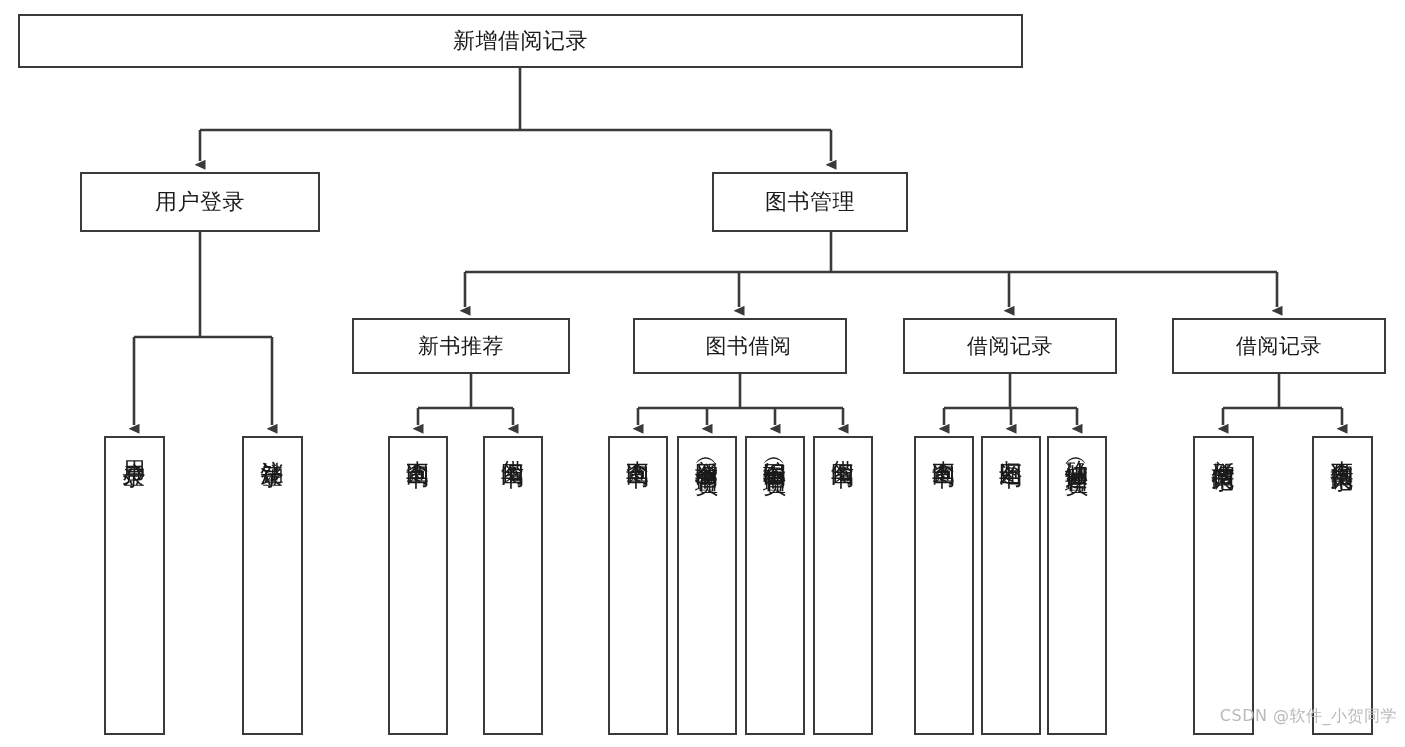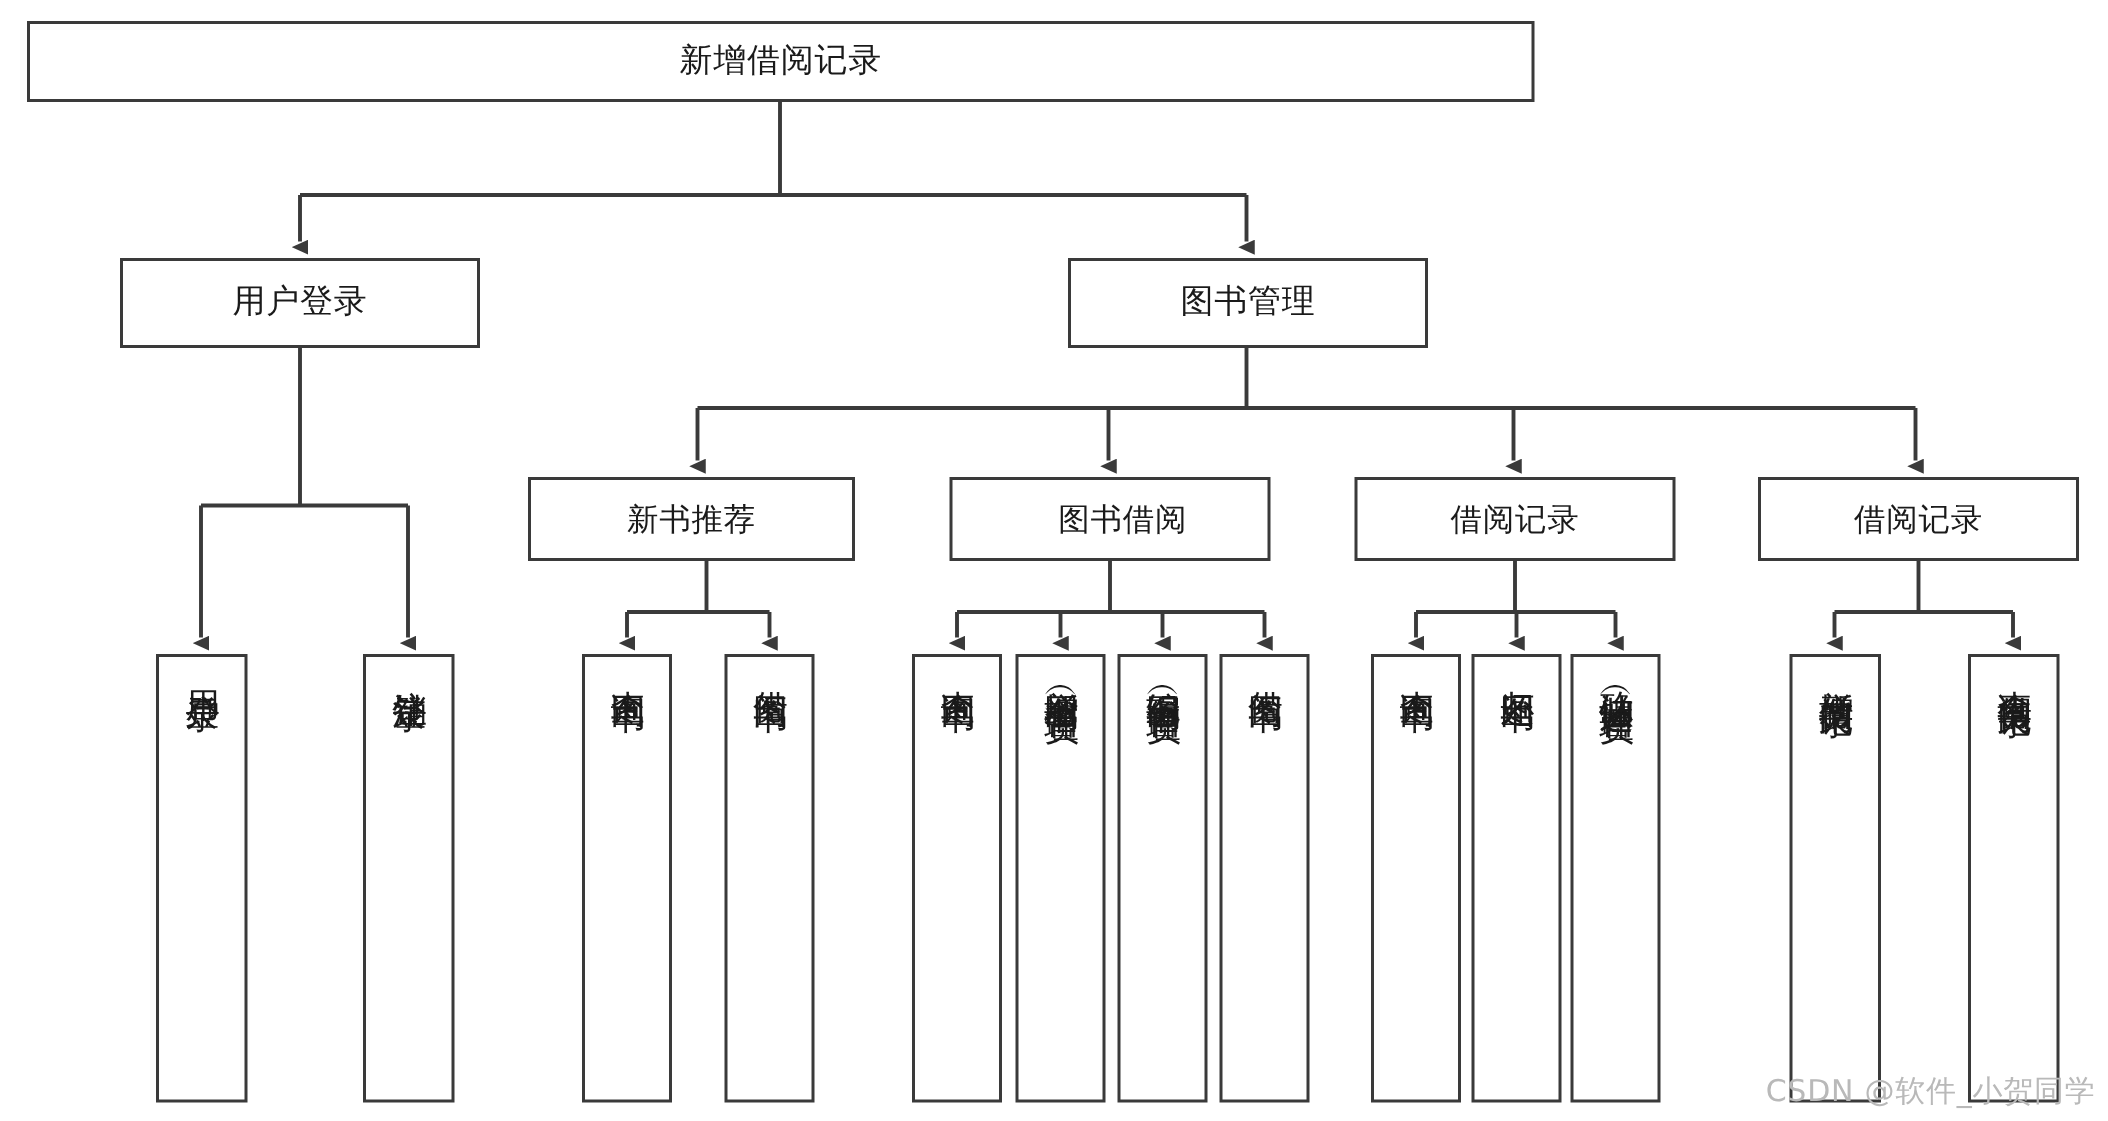--- a/index.html
+++ b/index.html
@@ -58,22 +58,22 @@
     white-space: normal;
     max-height: 292px;
   }
   .node.root .label { font-size: 22px; }
   .node.level1 .label { font-size: 22px; }
   .node.level2 .label { font-size: 21px; }
 
   #watermark {
     position: absolute;
     right: 8px;
-    bottom: 6px;
-    font-size: 20px;
+    bottom: 20px;
+    font-size: 16px;
     color: #b9b9b9;
     letter-spacing: 0.5px;
     z-index: 5;
     white-space: nowrap;
     margin-top: 20px;
   }
 </style>
 </head>
 <body>
 
@@ -129,21 +129,21 @@
     </g>
   </svg>
 
   <div class="node root" style="left: 18px; top: 14px; width: 1005px; height: 54px; border-color: rgb(58, 58, 58); background: rgb(255, 255, 255);">
     <span class="label" style="color: rgb(26, 26, 26);">新增借阅记录</span>
   </div>
 
   <div class="node level1" style="left: 80px; top: 172px; width: 240px; height: 60px; border-color: rgb(58, 58, 58); background: rgb(255, 255, 255);">
     <span class="label" style="color: rgb(26, 26, 26);">用户登录</span>
   </div>
-  <div class="node level1" style="left: 712px; top: 172px; width: 240px; height: 60px; border-color: rgb(58, 58, 58); background: rgb(255, 255, 255);">
+  <div class="node level1" style="left: 712px; top: 172px; width: 196px; height: 60px; border-color: rgb(58, 58, 58); background: rgb(255, 255, 255);">
     <span class="label" style="color: rgb(26, 26, 26);">图书管理</span>
   </div>
 
   <div class="node level2" style="left: 352px; top: 318px; width: 218px; height: 56px; border-color: rgb(58, 58, 58); background: rgb(255, 255, 255);">
     <span class="label" style="color: rgb(26, 26, 26);">新书推荐</span>
   </div>
   <div class="node level2" style="left: 633px; top: 318px; width: 214px; height: 56px; border-color: rgb(58, 58, 58); background: rgb(255, 255, 255);">
     <span class="label" style="color: rgb(26, 26, 26); margin-left: 17px;">图书借阅</span>
   </div>
   <div class="node level2" style="left: 903px; top: 318px; width: 214px; height: 56px; border-color: rgb(58, 58, 58); background: rgb(255, 255, 255);">

